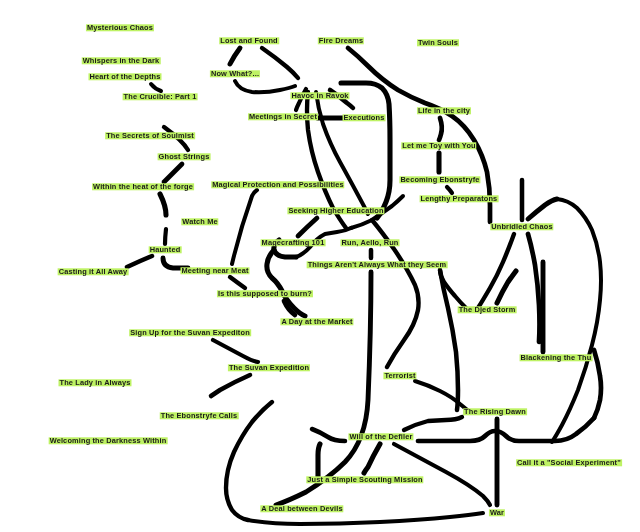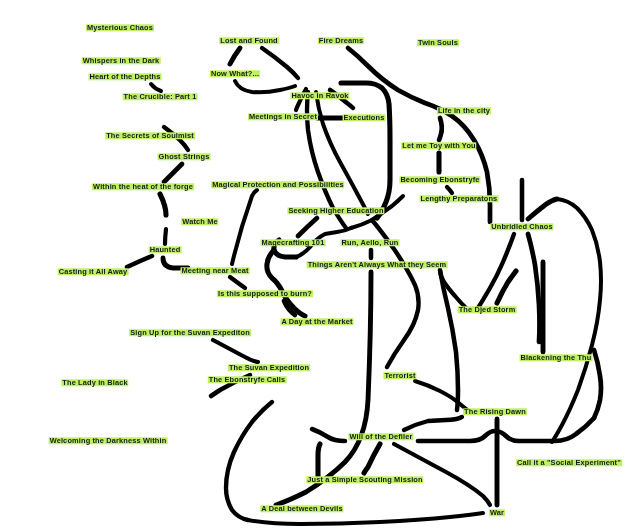--- a/index.html
+++ b/index.html
@@ -114,31 +114,31 @@
       <div class="node" style="left: 215px; top: 271px;">Meeting near Meat</div>
       <div class="node" style="left: 265px; top: 294px;">Is this supposed to burn?</div>
       <div class="node" style="left: 278px; top: 185px;">Magical Protection and Possibilities</div>
       <div class="node" style="left: 336px; top: 211px;">Seeking Higher Education</div>
       <div class="node" style="left: 293px; top: 243px;">Magecrafting 101</div>
       <div class="node" style="left: 370px; top: 243px;">Run, Aello, Run</div>
       <div class="node" style="left: 377px; top: 265px;">Things Aren't Always What they Seem</div>
       <div class="node" style="left: 317px; top: 322px;">A Day at the Market</div>
       <div class="node" style="left: 190px; top: 333px;">Sign Up for the Suvan Expediton</div>
       <div class="node" style="left: 269px; top: 368px;">The Suvan Expedition</div>
-      <div class="node" style="left: 199px; top: 380px; margin-left: 48px;">The Ebonstryfe Calls</div>
-      <div class="node" style="left: 95px; top: 383px;">The Lady in Black</div>
+      <div class="node" style="left: 199px; top: 416px;">The Ebonstryfe Calls</div>
+      <div class="node" style="left: 95px; top: 383px;">The Lady in Always</div>
       <div class="node" style="left: 108px; top: 441px;">Welcoming the Darkness Within</div>
       <div class="node" style="left: 249px; top: 41px;">Lost and Found</div>
       <div class="node" style="left: 235px; top: 74px;">Now What?...</div>
       <div class="node" style="left: 312px; top: 96px; margin-left: 8px;">Havoc in Ravok</div>
       <div class="node" style="left: 341px; top: 41px;">Fire Dreams</div>
       <div class="node" style="left: 438px; top: 43px;">Twin Souls</div>
       <div class="node" style="left: 283px; top: 117px;">Meetings in Secret</div>
       <div class="node" style="left: 364px; top: 118px;">Executions</div>
-      <div class="node" style="left: 444px; top: 111px; margin-left: 20px;">Life in the city</div>
+      <div class="node" style="left: 444px; top: 111px;">Life in the city</div>
       <div class="node" style="left: 439px; top: 146px;">Let me Toy with You</div>
       <div class="node" style="left: 440px; top: 180px;">Becoming Ebonstryfe</div>
       <div class="node" style="left: 459px; top: 199px;">Lengthy Preparatons</div>
       <div class="node" style="left: 522px; top: 227px;">Unbridled Chaos</div>
       <div class="node" style="left: 487px; top: 310px;">The Djed Storm</div>
       <div class="node" style="left: 556px; top: 358px;">Blackening the Thu</div>
       <div class="node" style="left: 400px; top: 376px;">Terrorist</div>
       <div class="node" style="left: 495px; top: 412px;">The Rising Dawn</div>
       <div class="node" style="left: 381px; top: 437px;">Will of the Defiler</div>
       <div class="node" style="left: 365px; top: 480px;">Just a Simple Scouting Mission</div>

